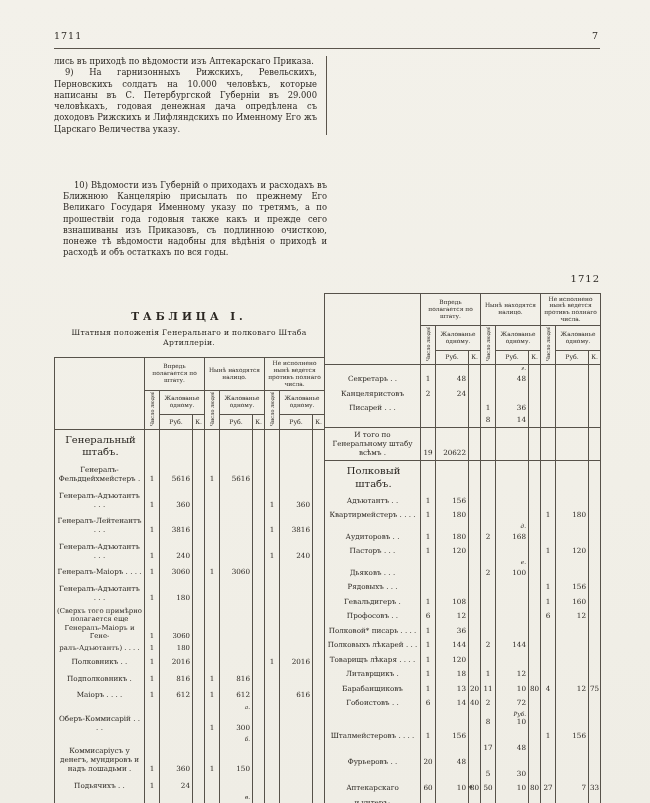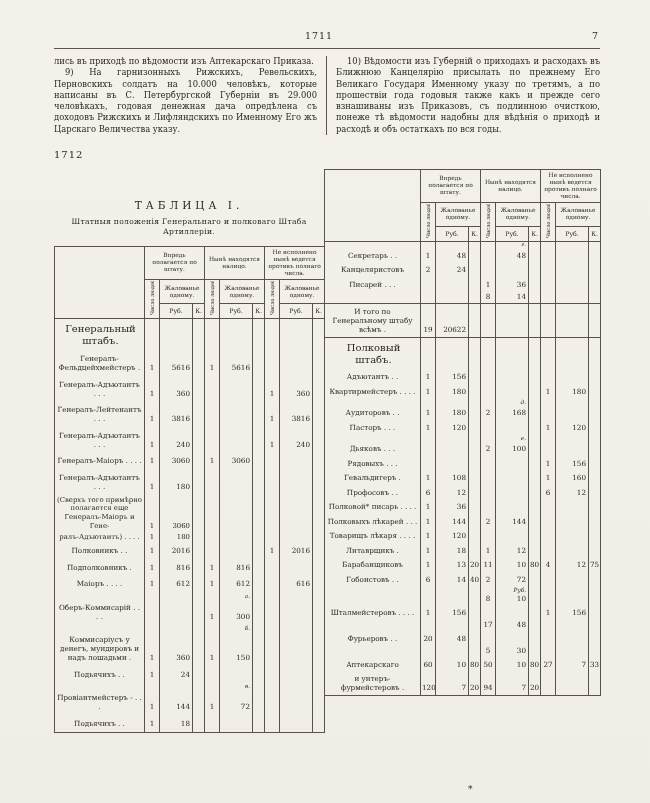--- a/index.html
+++ b/index.html
@@ -6,35 +6,35 @@
   html,body{background:#e8e5dd;}
   .page{
     width:650px;height:803px;position:relative;overflow:hidden;
     background:#f2f0e9;
     background-image:linear-gradient(180deg,#f3f1ea 0%,#f1efe7 60%,#efede5 100%);
     font-family:"DejaVu Serif","Liberation Serif",serif;
     color:#2b2722;
   }
   .content{position:absolute;left:54px;top:30px;width:546px;}
   .pg-head{position:relative;height:15px;font-size:9.5px;}
-  .pg-head .center{position:absolute;left:0;right:16px;text-align:center;letter-spacing:1px;}
+  .pg-head .center{position:absolute;left:0;right:16px;text-align:left;letter-spacing:1px;}
   .pg-head .right{position:absolute;right:2px;top:0;}
   .rule{border-top:1px solid #5b554c;margin-top:3px;}
-  .twocol{display:flex;margin-top:7px;}
+  .twocol{display:flex;margin-top:7px;flex-direction:column;}
   .tcol{width:50%;font-size:8.4px;line-height:1.34;text-align:justify;}
   .tcol.left{padding-right:9px;border-right:1px solid #5b554c;}
-  .tcol.right{padding-left:9px;}
+  .tcol.right{padding-left:9px;margin-top:45px;}
   .tcol p{margin:0;}
   .tcol p.indent{text-indent:11px;}
-  .secnum{text-align:left;font-size:10px;letter-spacing:1px;margin:14px 0 9px;}
+  .secnum{text-align:right;font-size:10px;letter-spacing:1px;margin:14px 0 9px;}
   .lower{display:flex;align-items:flex-start;}
   .lpanel{width:270px;}
   .rpanel{width:276px;}
   .intro{font-style:italic;font-size:8.1px;line-height:1.32;text-align:justify;text-indent:10px;padding:1px 6px 0 1px;}
-  .tbl-title{text-align:center;font-size:10.5px;font-weight:normal;letter-spacing:4px;margin-top:30px;}
+  .tbl-title{text-align:center;font-size:10.5px;font-weight:bold;letter-spacing:4px;margin-top:17px;}
   .tbl-sub{text-align:center;font-size:7.6px;letter-spacing:0.3px;line-height:1.4;margin:6px 10px 8px;}
   table.stat{border-collapse:collapse;width:100%;table-layout:fixed;border:1px solid #57524a;}
   table.stat th{font-weight:normal;}
   .stat thead th{border:1px solid #57524a;font-size:5.9px;line-height:1.18;padding:2px 1px;vertical-align:middle;text-align:center;}
   .stat thead tr.rk th{font-size:6.2px;padding:1px 1px 2px;}
   .stat th.vert{padding:1px 0;}
   .stat th.vert span{display:inline-block;writing-mode:vertical-rl;transform:rotate(180deg);font-size:5.1px;white-space:nowrap;max-height:34px;overflow:hidden;}
   .stat th.lblh{border-bottom:1px solid #57524a;}
   .stat tbody td{font-size:7.2px;line-height:1.25;vertical-align:bottom;padding:2.5px 1px 3px;}
   .ltable tbody td{padding:3.5px 1px 4px;}

